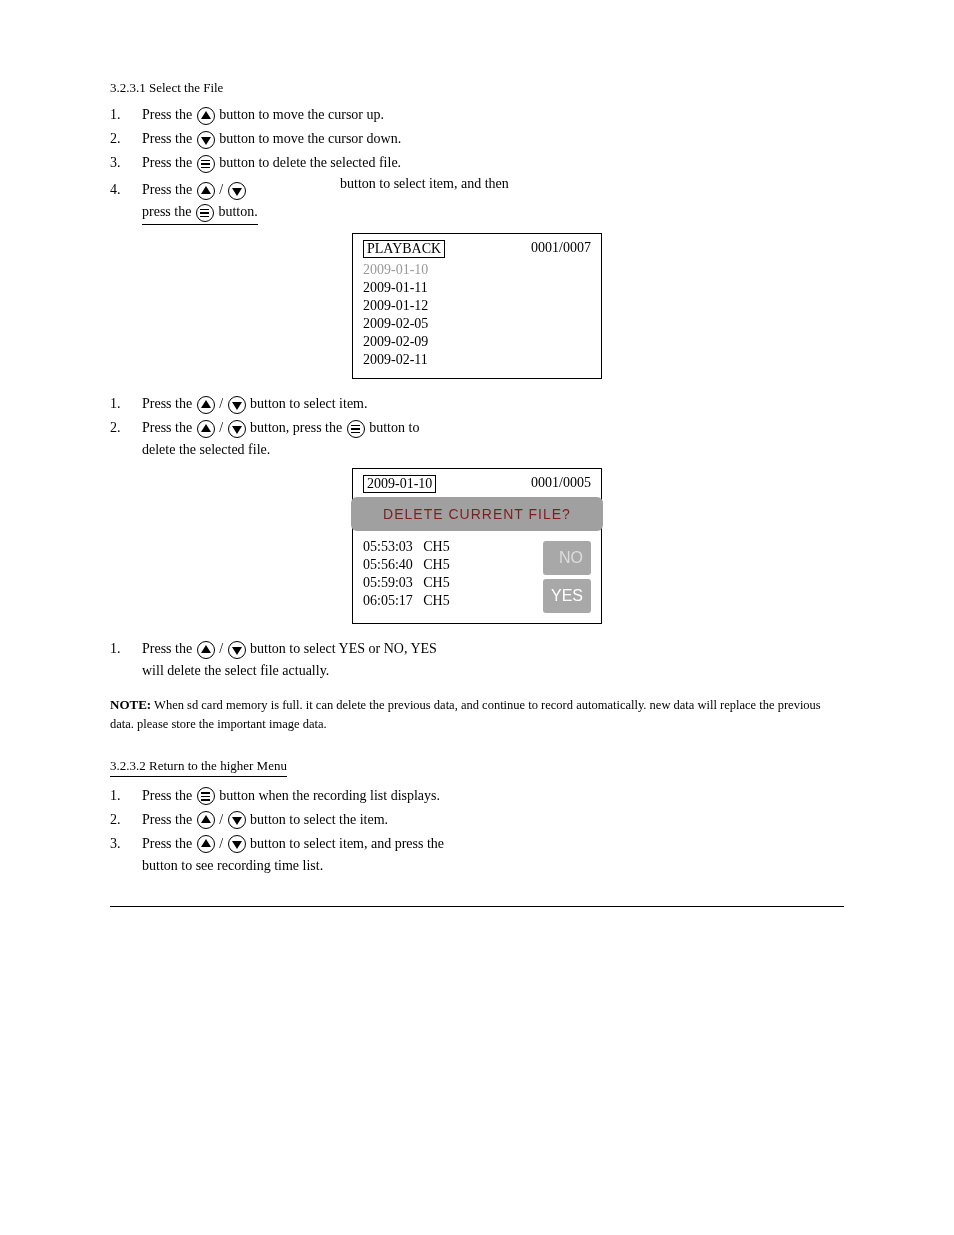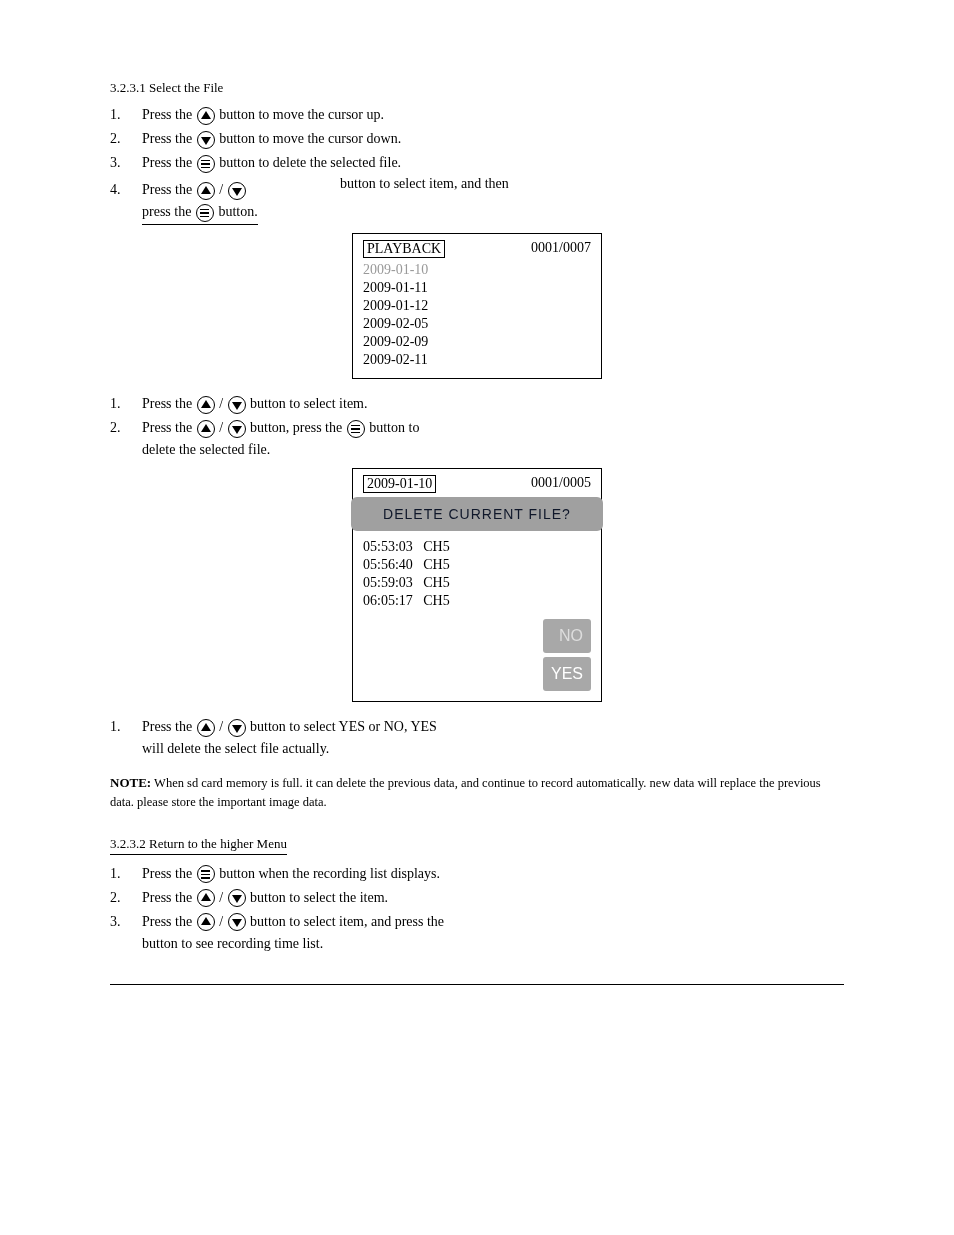--- a/index.html
+++ b/index.html
@@ -119,34 +119,33 @@
     display: flex;
     justify-content: space-between;
     padding: 6px 10px 4px 10px;
   }
   .sb2-header .boxed {
     border: 1px solid #000;
     padding: 0 3px;
   }
   .dialog {
     background: #a0a0a0;
-    color: #0f172a;
+    color: #7f1d1d;
     font-family: Arial, sans-serif;
     font-size: 14px;
     letter-spacing: 1px;
     padding: 9px 12px;
     border-radius: 6px;
     margin: 0 -2px;
     text-align: center;
   }
   .sb2-body {
     padding: 6px 10px 10px 10px;
     display: flex;
     gap: 4px;
-    flex-direction: column;
   }
   .time-list div { margin: 2px 0; white-space: nowrap; }
   .btn-col {
     margin-left: auto;
     display: flex;
     flex-direction: column;
     gap: 4px;
     padding-top: 4px;
   }
   .pill {

